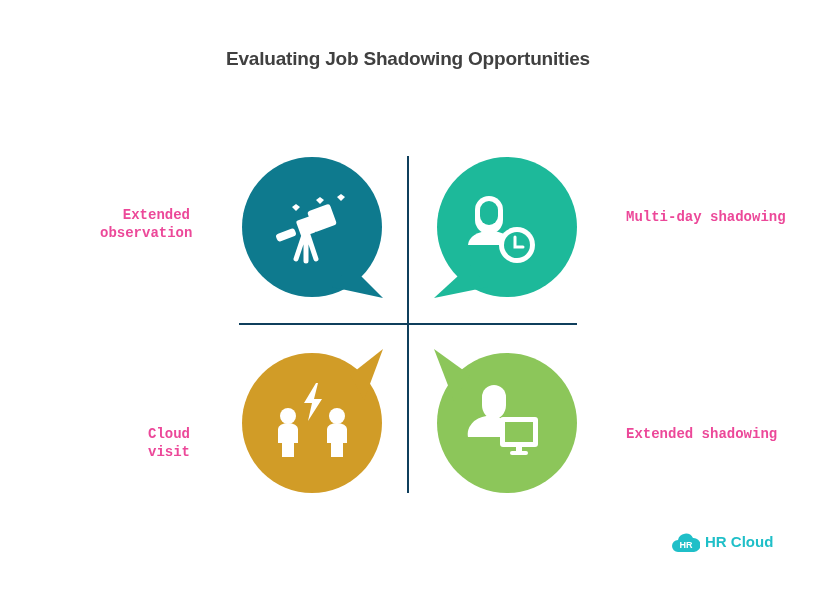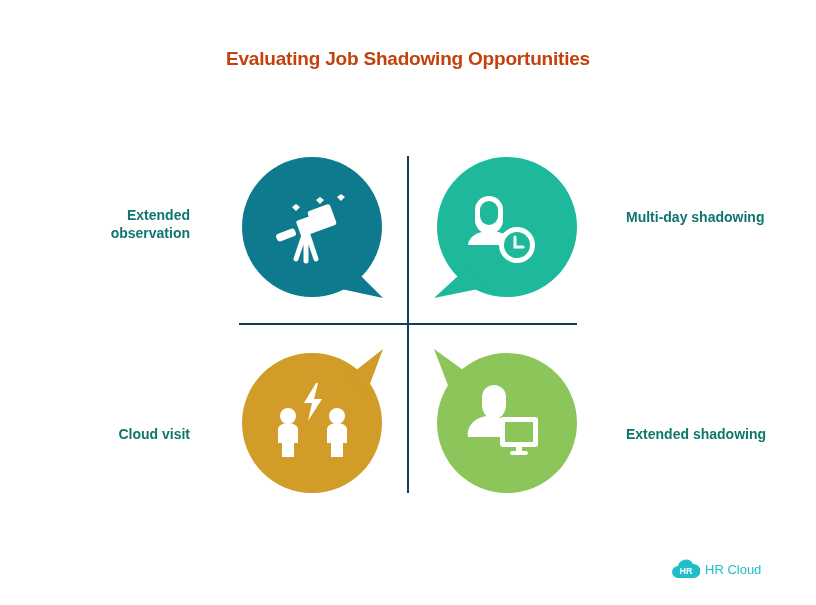--- a/index.html
+++ b/index.html
@@ -1,22 +1,22 @@
 <!DOCTYPE html>
 <html><head>
 <meta charset="utf-8">
 <style>
   html,body{margin:0;padding:0;background:#ffffff;}
   body{width:816px;height:605px;position:relative;overflow:hidden;font-family:"Liberation Sans",sans-serif;}
-  .title{position:absolute;left:0;width:816px;top:48px;text-align:center;font-size:19px;font-weight:bold;color:#c2410c;letter-spacing:-0.2px;}
+  .title{position:absolute;left:0;width:816px;top:48px;text-align:center;font-size:19px;font-weight:bold;color:#404040;letter-spacing:-0.2px;}
   .axis{position:absolute;background:#0f3f5c;}
   .bubble{position:absolute;}
-  .label{position:absolute;font-size:14px;font-weight:bold;color:#0f766e;line-height:18px;}
-  .logo{position:absolute;left:672px;top:533px;display:flex;align-items:center;gap:5px;margin-top:26px;}
-  .logo-text{font-size:13px;font-weight:normal;color:#1fbfc8;}
+  .label{position:absolute;font-size:14px;font-weight:bold;color:#ec4899;line-height:18px;font-family:Liberation Mono, monospace;}
+  .logo{position:absolute;left:672px;top:533px;display:flex;align-items:flex-start;gap:5px;}
+  .logo-text{font-size:15px;font-weight:bold;color:#1fbfc8;}
 </style>
 </head>
 <body>
 
 <div class="title">Evaluating Job Shadowing Opportunities</div>
 
 <div class="axis" style="left:407px;top:156px;width:2px;height:337px;"></div>
 <div class="axis" style="left:239px;top:323px;width:338px;height:2px;"></div>
 
 <div class="bubble" style="left:240px;top:155px;width:150px;height:150px;">

